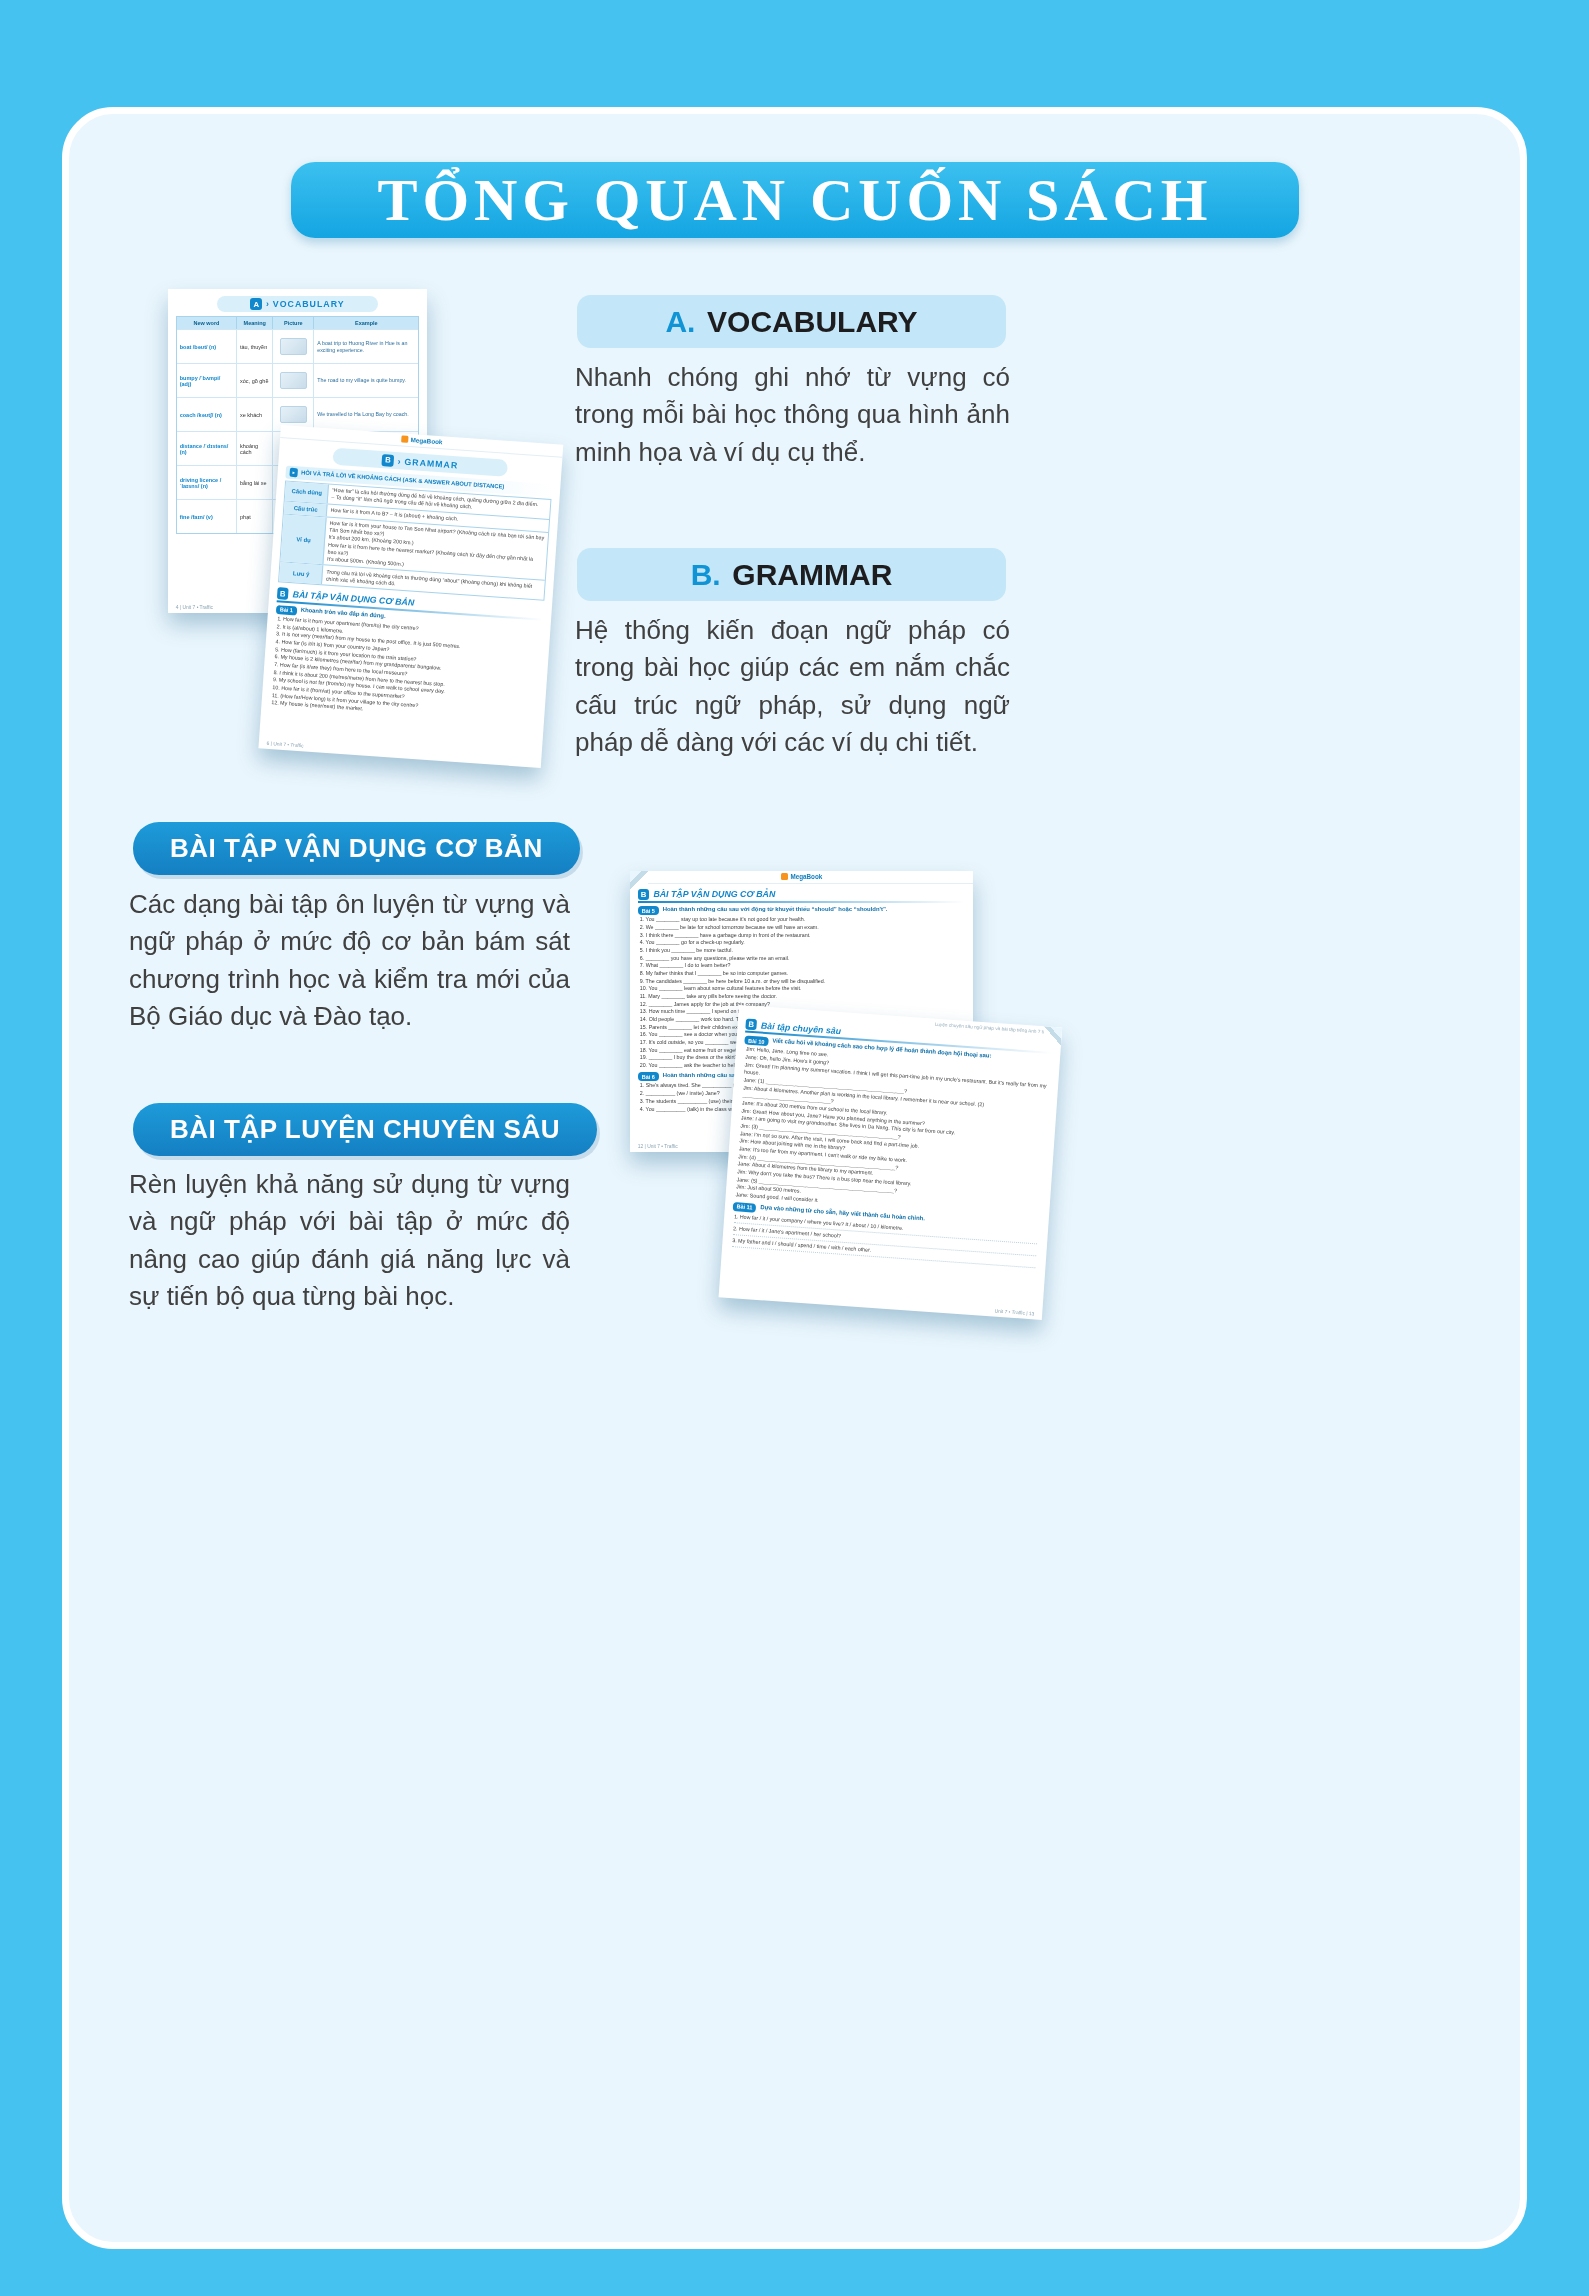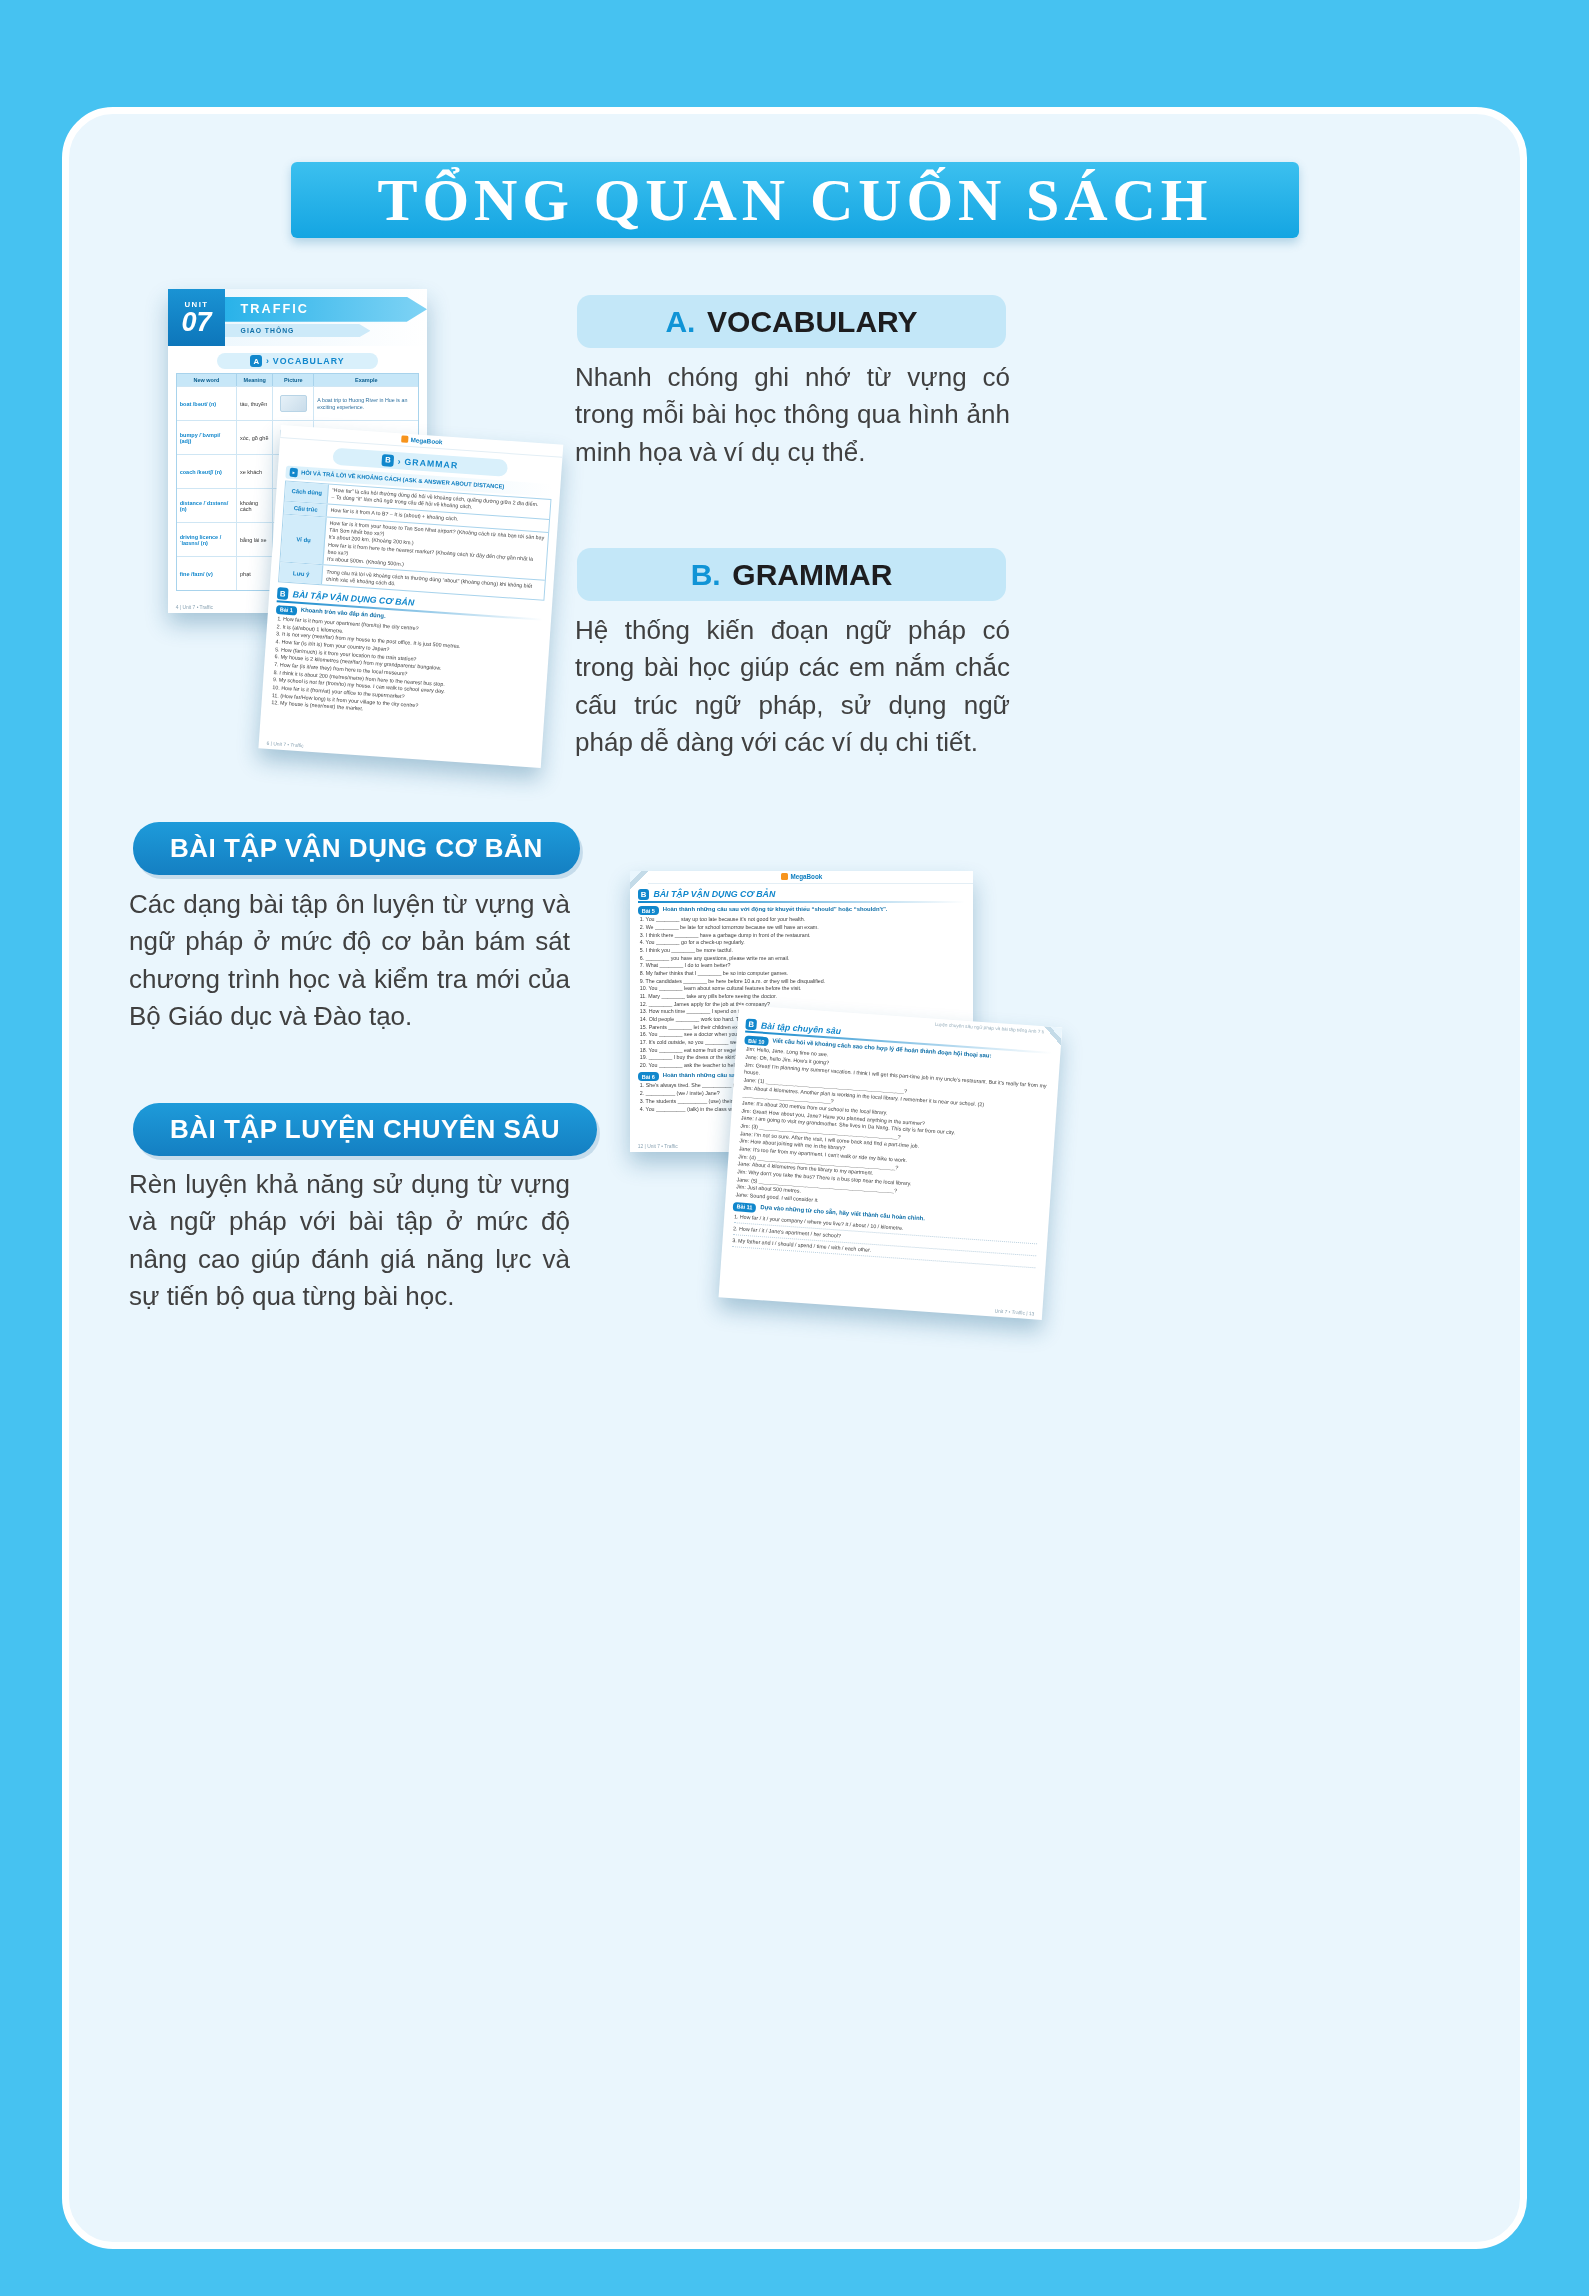--- a/index.html
+++ b/index.html
@@ -1,21 +1,21 @@
 <!DOCTYPE html>
 <html><head>
 <meta charset="utf-8">
 <style>
   *{margin:0;padding:0;box-sizing:border-box}
   html,body{background:#46C2F1}
   .canvas{position:relative;width:1590px;height:2297px;background:#46C2F1;font-family:"Liberation Sans",sans-serif;overflow:hidden}
   .panel{position:absolute;left:62px;top:107px;width:1465px;height:2142px;background:#EAF6FD;border:7.8px solid #fff;border-radius:51px}
 
   
-  .title-banner{position:absolute;left:291px;top:162px;width:1008px;height:76px;border-radius:6px;
+  .title-banner{position:absolute;left:291px;top:162px;width:1008px;height:76px;border-radius:24px;
     background:linear-gradient(180deg,#3CC0EF,#14A5E2);display:flex;align-items:center;justify-content:center;
     box-shadow:0 4.9px 9.8px rgba(14,110,165,.25)}
   .title-banner .tt{font-family:"Liberation Serif",serif;font-weight:bold;font-size:60px;color:#fff;letter-spacing:4.9px}
 
   
   .pill-light{position:absolute;width:429px;height:53px;background:#C3E7F8;border-radius:13.7px;
     display:flex;align-items:center;justify-content:center;gap:11.7px;font-weight:bold;font-size:30px;color:#1d1d1f}
   .pill-light .prefix{color:#1094D6}
   .pos-voc{left:577px;top:295px}
   .pos-gra{left:577px;top:548px}
@@ -121,30 +121,20 @@
 <body>
 
 <div class="canvas">
   <div class="panel"></div>
 
   <div class="title-banner">
     <span class="tt">TỔNG QUAN CUỐN SÁCH</span>
   </div>
 
   <div class="thumb p1">
-    <div class="unit-header">
-      <div class="unit-box">
-        <div class="u-lbl">UNIT</div>
-        <div class="u-num">07</div>
-      </div>
-      <div class="unit-banners">
-        <div class="u-title">TRAFFIC</div>
-        <div class="u-sub">GIAO THÔNG</div>
-      </div>
-    </div>
     <div class="mini-pill">
       <span class="bbadge">A</span>
       <span class="chev"></span>
       <span class="t">VOCABULARY</span>
     </div>
     <div class="vt">
       <div class="vt-head">
           <div class="vh">New word</div>
           <div class="vh">Meaning</div>
           <div class="vh">Picture</div>

